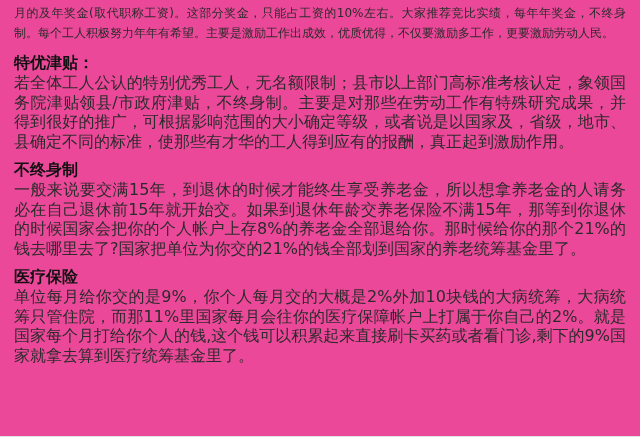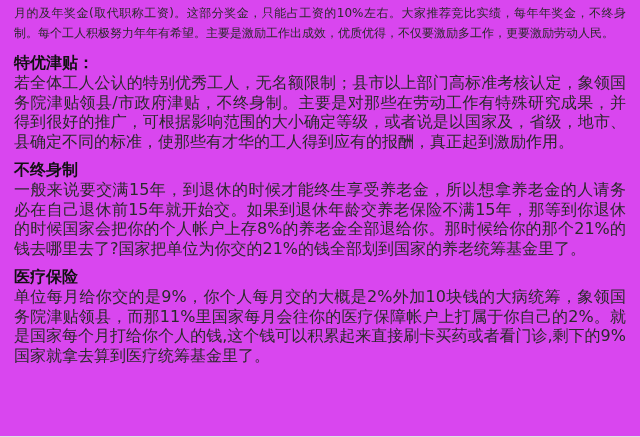--- a/index.html
+++ b/index.html
@@ -11,21 +11,21 @@
     width: 640px;
     height: 437px;
     font-family: "DejaVu Sans", "Liberation Sans", sans-serif;
     color: #222222;
     overflow: hidden;
   }
   .page {
     position: relative;
     width: 640px;
     height: 437px;
-    background: #d946ef;
+    background: #ec4899;
     box-sizing: border-box;
     padding: 4px 14px 0 14px;
   }
   .section {
     margin-bottom: 9px;
   }
   .section-title {
     font-size: 16px;
     font-weight: bold;
     color: #111111;
@@ -70,17 +70,17 @@
   </div>
 
 
   <div class="section">
     <h3 class="section-title">不终身制</h3>
     <p class="section-body">一般来说要交满15年，到退休的时候才能终生享受养老金，所以想拿养老金的人请务必在自己退休前15年就开始交。如果到退休年龄交养老保险不满15年，那等到你退休的时候国家会把你的个人帐户上存8%的养老金全部退给你。那时候给你的那个21%的钱去哪里去了?国家把单位为你交的21%的钱全部划到国家的养老统筹基金里了。</p>
   </div>
 
   <div class="section">
     <h3 class="section-title">医疗保险</h3>
-    <p class="section-body">单位每月给你交的是9%，你个人每月交的大概是2%外加10块钱的大病统筹，象领国务院津贴领县，而那11%里国家每月会往你的医疗保障帐户上打属于你自己的2%。就是国家每个月打给你个人的钱,这个钱可以积累起来直接刷卡买药或者看门诊,剩下的9%国家就拿去算到医疗统筹基金里了。</p>
+    <p class="section-body">单位每月给你交的是9%，你个人每月交的大概是2%外加10块钱的大病统筹，大病统筹只管住院，而那11%里国家每月会往你的医疗保障帐户上打属于你自己的2%。就是国家每个月打给你个人的钱,这个钱可以积累起来直接刷卡买药或者看门诊,剩下的9%国家就拿去算到医疗统筹基金里了。</p>
   </div>
 
   <div class="bottom-rule"></div>
 </div>
 
 </body></html>

